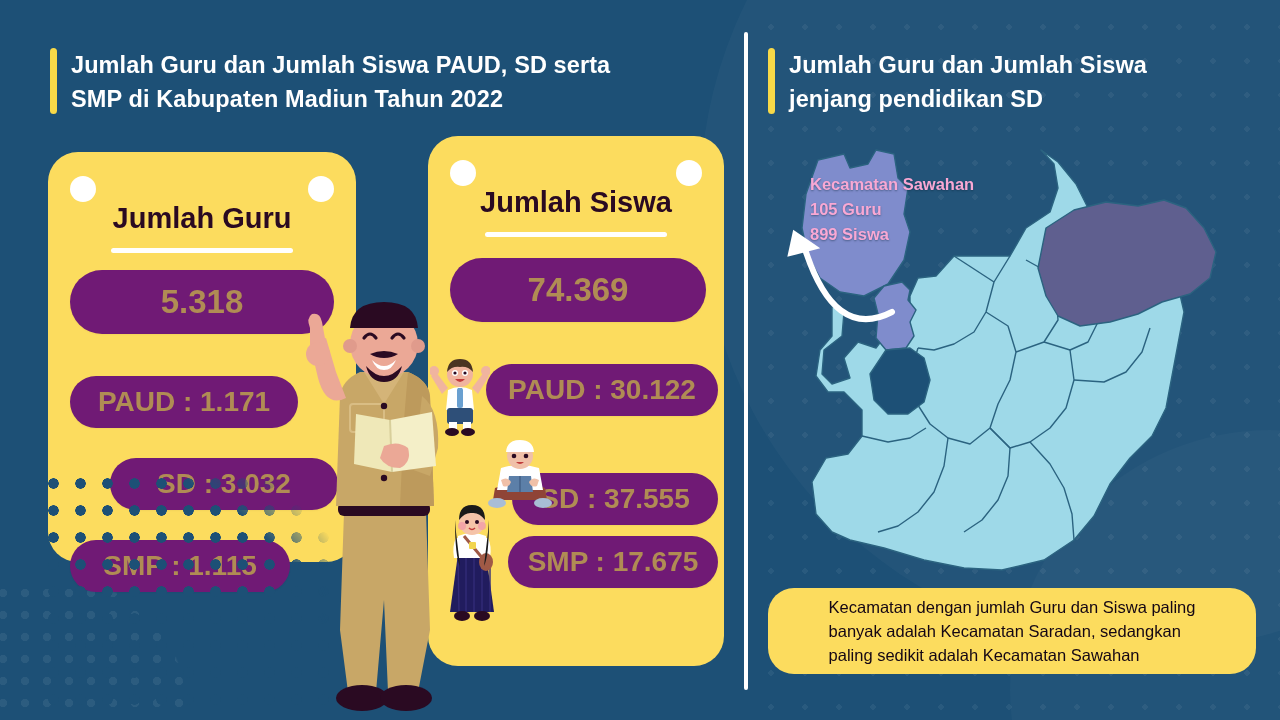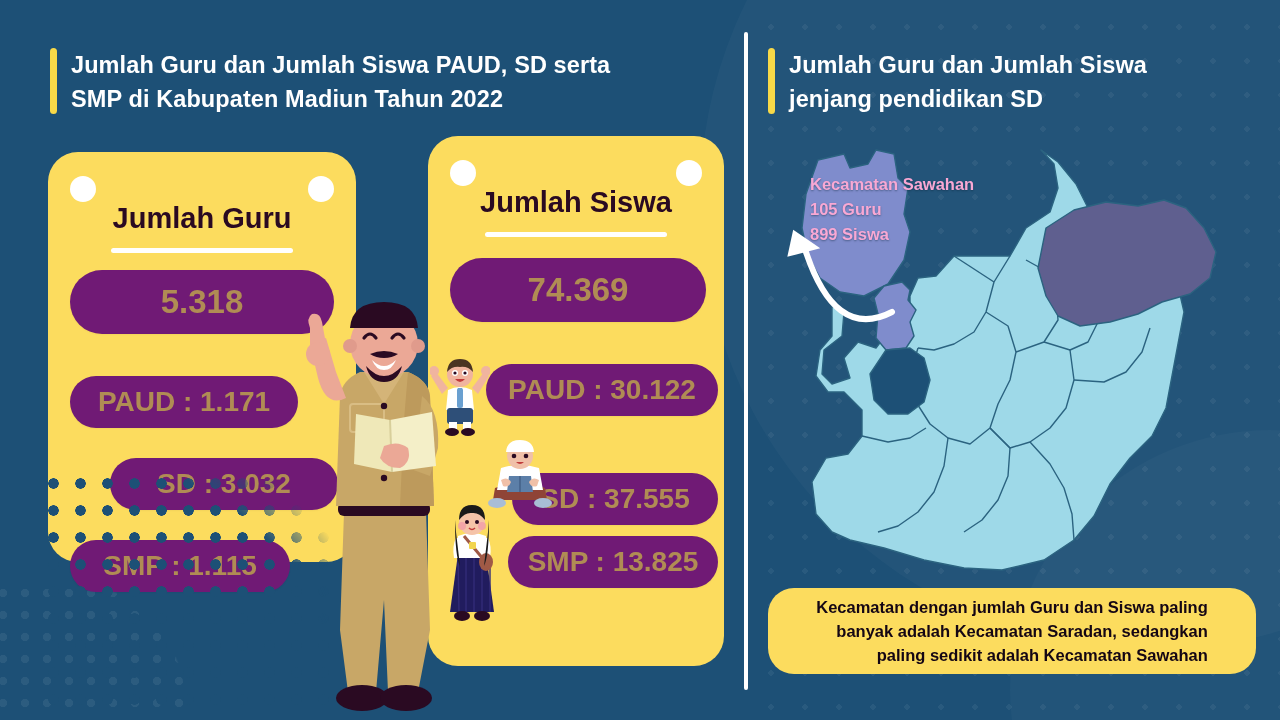--- a/index.html
+++ b/index.html
@@ -153,22 +153,22 @@
 
   
   #note {
     position: absolute; left: 768px; top: 588px;
     width: 488px; height: 86px;
     background: #fcdc5e; border-radius: 26px;
     display: flex; align-items: center; justify-content: center;
     z-index: 5;
   }
   #note-text {
-    color: #140614; font-weight: bold; font-size: 16.5px;
-    line-height: 24px; text-align: right; white-space: pre-line;
+    color: #140614; font-weight: normal; font-size: 16.5px;
+    line-height: 24px; text-align: left; white-space: pre-line;
     padding: 0 18px;
   }
 </style>
 </head>
 <body>
 
 <div id="stage">
 
   <div class="bg-arc"></div>
   <div class="bg-arc2"></div>
@@ -195,21 +195,21 @@
 
   <div class="stat-card" id="card-siswa">
     <div class="punch left"></div>
     <div class="punch right"></div>
     <div class="card-title">Jumlah Siswa</div>
     <div class="card-rule"></div>
 
     <div class="pill total" id="siswa-total">74.369</div>
     <div class="pill sub" id="siswa-paud">PAUD : 30.122</div>
     <div class="pill sub" id="siswa-sd">SD : 37.555</div>
-    <div class="pill sub" id="siswa-smp">SMP : 13.825</div>
+    <div class="pill sub" id="siswa-smp">SMP : 17.675</div>
   </div>
 
   <div class="dot-cloud"></div>
 
   <svg class="illus" id="teacher" viewBox="0 0 210 412">
 
     <path d="M64 212 L146 212 L150 330 L138 392 L108 392 L104 300 L96 392 L68 392 L60 330 Z" fill="#c8a767"></path>
 
     <ellipse cx="82" cy="398" rx="26" ry="13" fill="#2a0a22"></ellipse>
     <ellipse cx="126" cy="398" rx="26" ry="13" fill="#2a0a22"></ellipse>

